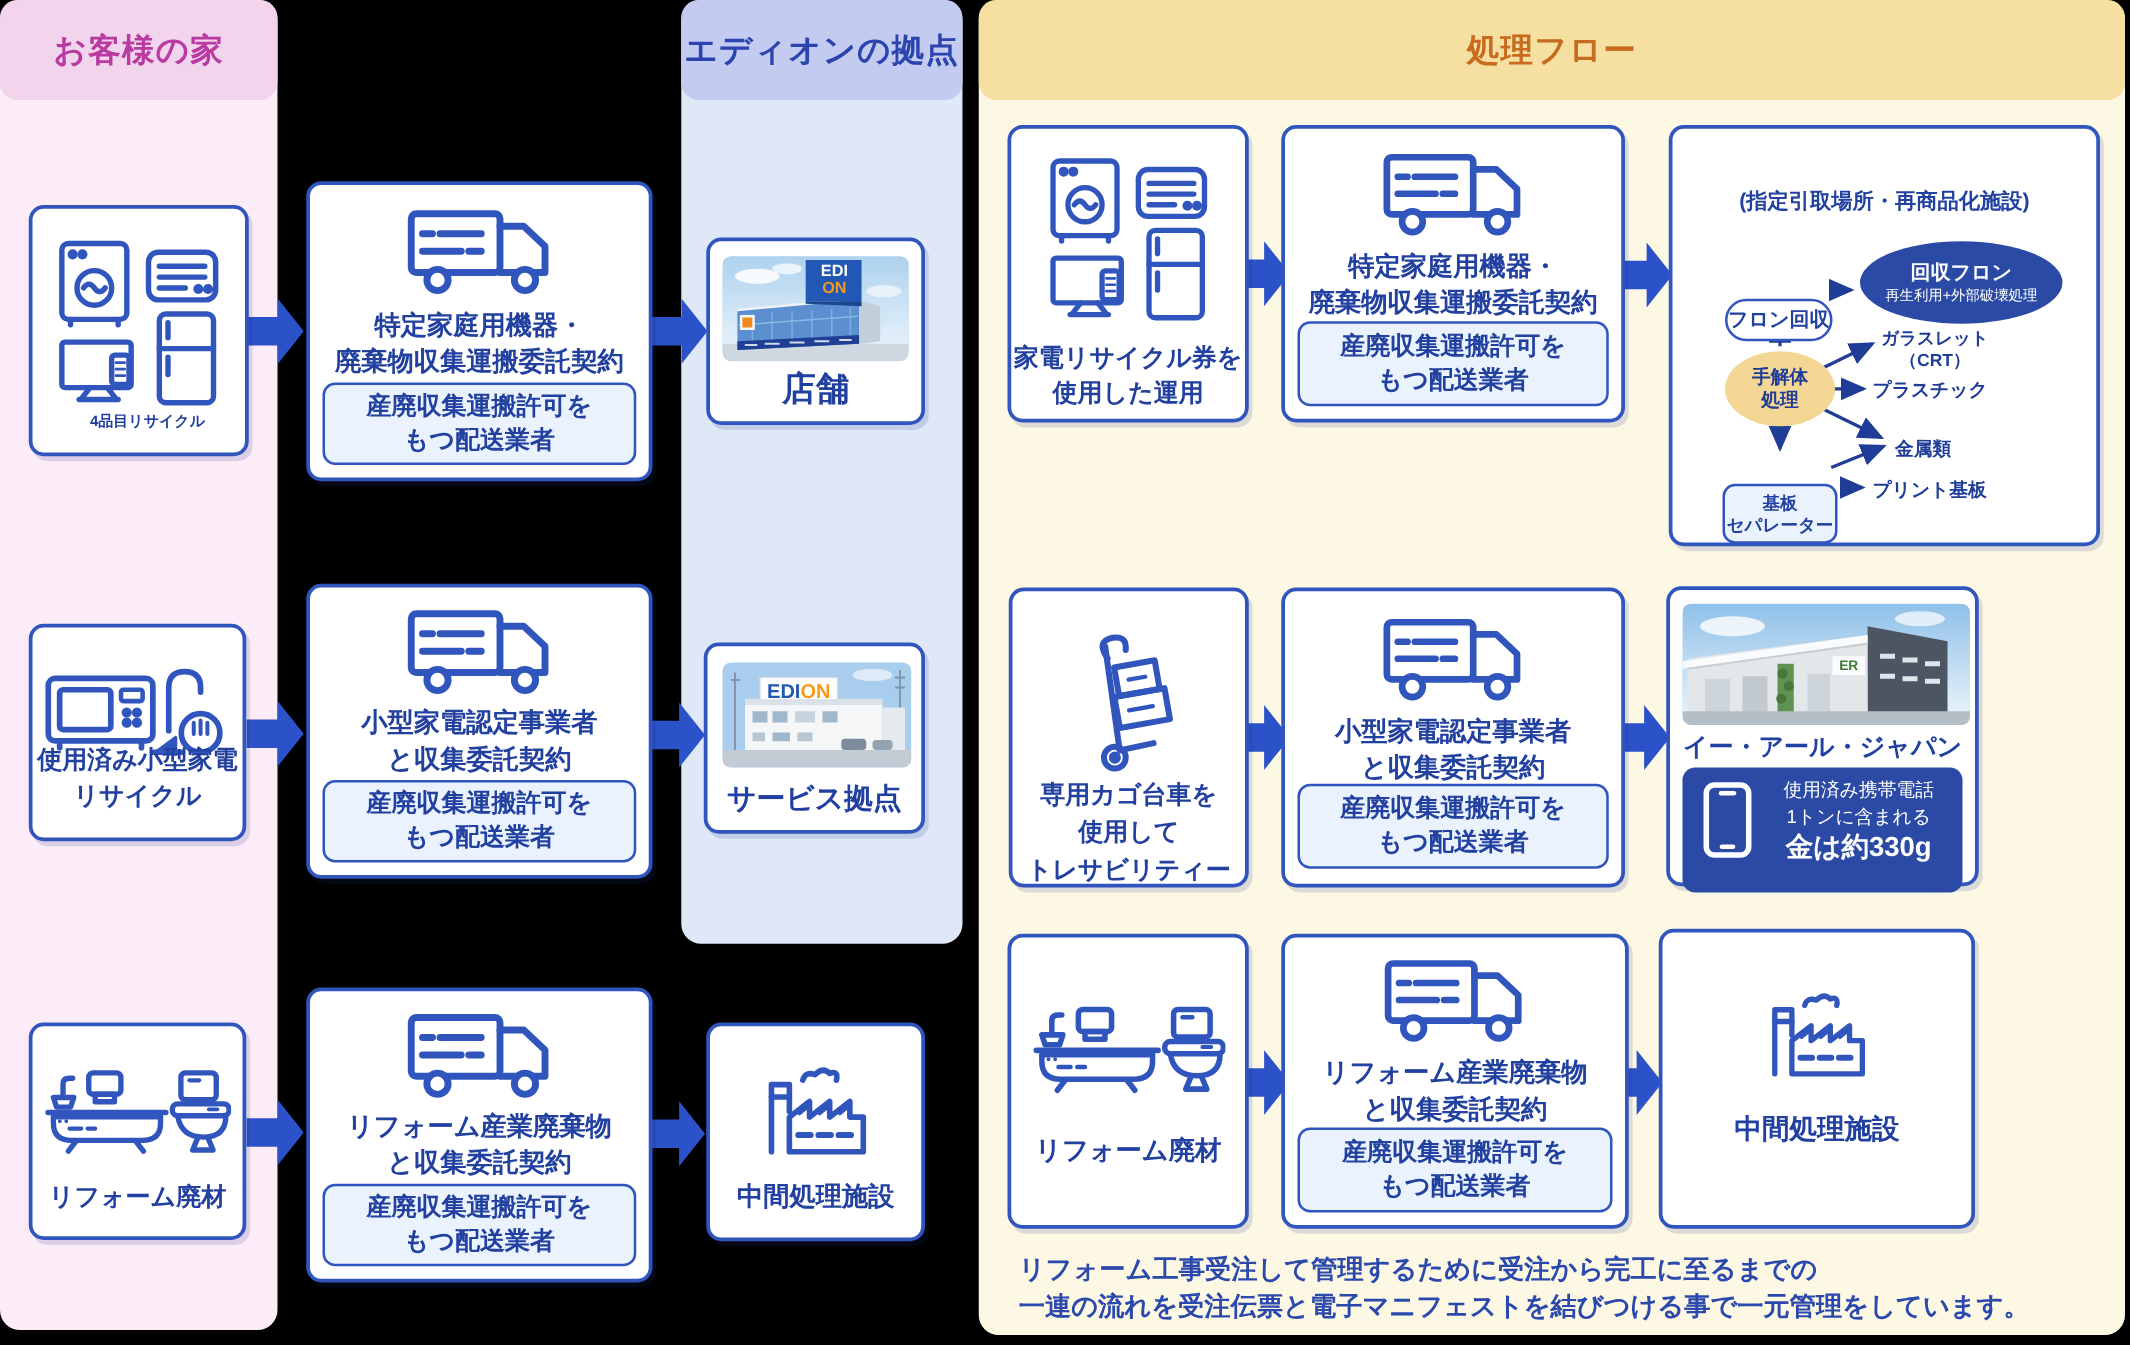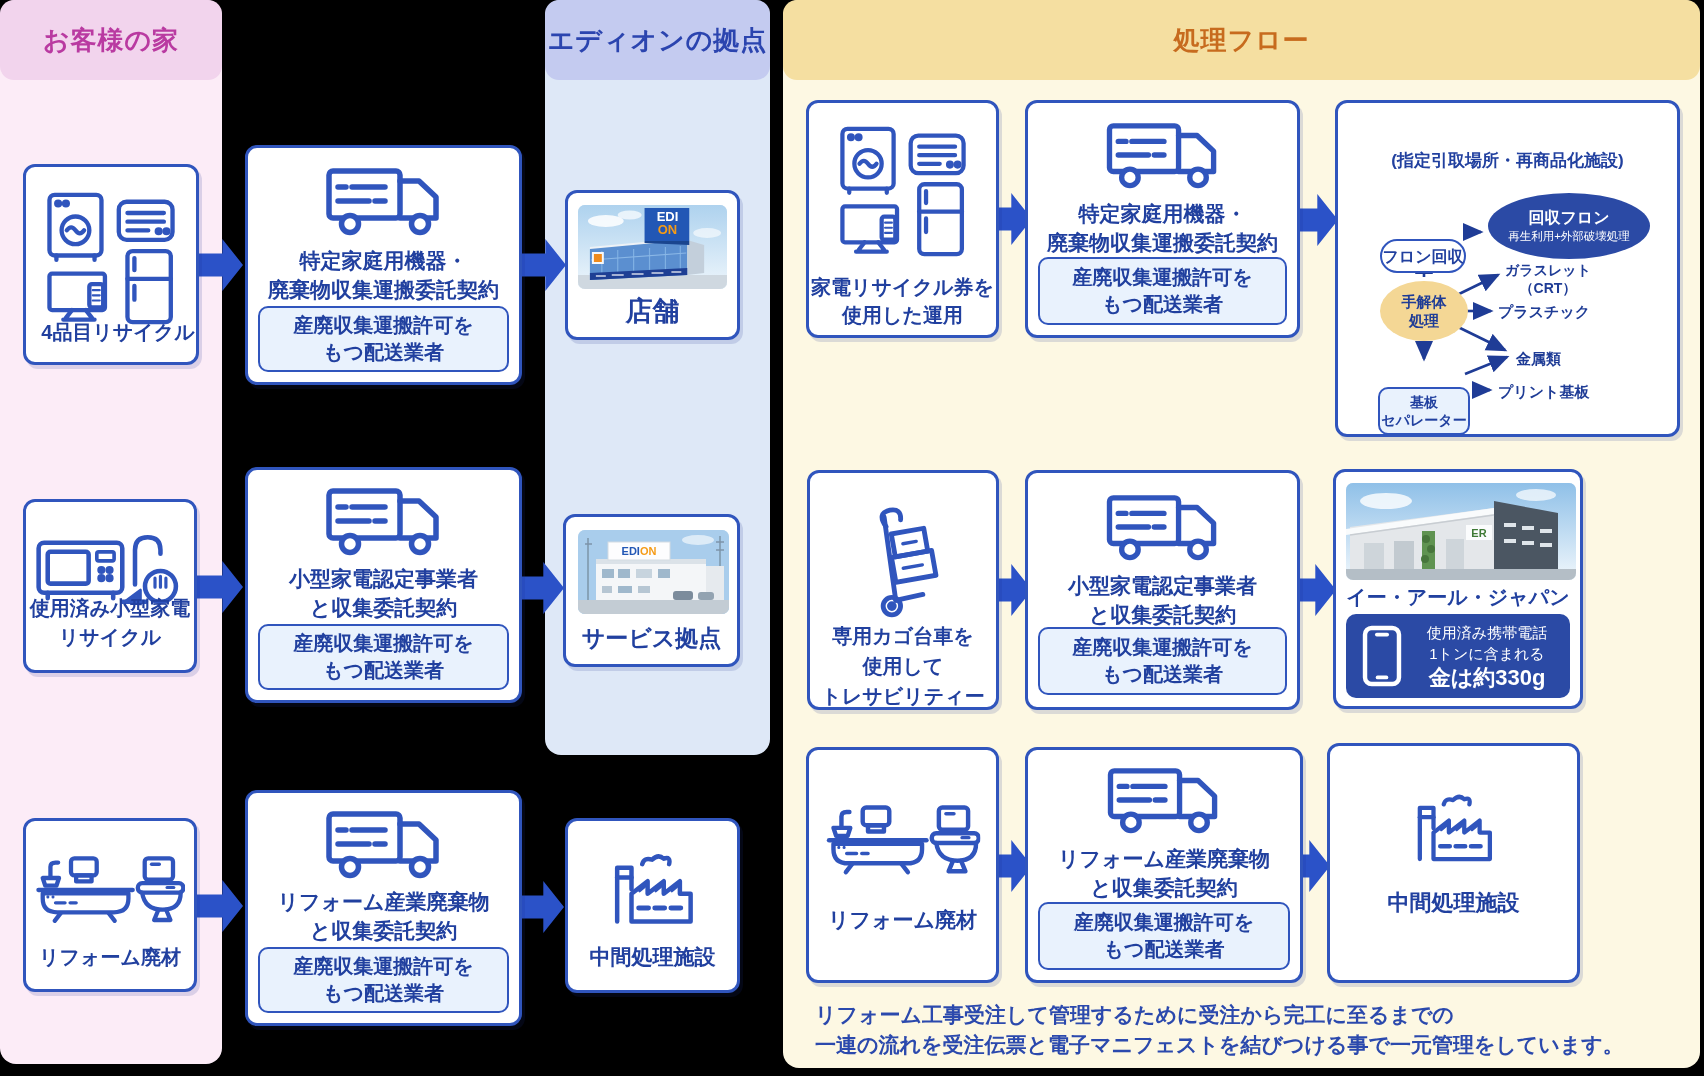--- a/index.html
+++ b/index.html
@@ -123,21 +123,21 @@
   <div class="arrow" style="left:1292px;top:194px;"></div>
   <div class="arrow" style="left:986px;top:564px;"></div>
   <div class="arrow" style="left:1290px;top:564px;"></div>
   <div class="arrow" style="left:986px;top:840px;"></div>
   <div class="arrow" style="left:1284px;top:840px;"></div>
 
   <div class="box" style="left:23px;top:164px;width:176px;height:201px;">
     <svg class="icon" style="top:20px;" width="130" height="143">
         <use href="#sym-appliances"></use>
       </svg>
-    <div class="t" style="bottom:16px;font-size:20px;padding-left:14px;">4品目リサイクル</div>
+    <div class="t" style="bottom:16px;font-size:12px;padding-left:14px;">4品目リサイクル</div>
   </div>
 
   <div class="box" style="left:23px;top:499px;width:174px;height:174px;">
     <svg class="icon" style="top:26px;" width="150" height="84" viewBox="0 0 165 92">
       <g fill="none" stroke="#3055bd" stroke-width="5" stroke-linecap="round" stroke-linejoin="round">
         <rect x="4" y="16" width="92" height="55" rx="6"></rect>
         <rect x="14" y="26" width="45" height="35" rx="3"></rect>
         <rect x="68" y="26" width="19" height="10" rx="2" stroke-width="4"></rect>
         <circle cx="73" cy="46" r="2" fill="#3055bd"></circle>
           <circle cx="82" cy="46" r="2" fill="#3055bd"></circle>
@@ -254,21 +254,21 @@
         <rect x="58" y="39" width="16" height="9" fill="#c7d4de"></rect>
           <rect x="80" y="39" width="12" height="9" fill="#9fb8cc"></rect>
         <rect x="24" y="56" width="10" height="7" fill="#b6c6d3"></rect>
           <rect x="40" y="56" width="14" height="7" fill="#9fb8cc"></rect>
         <rect x="60" y="56" width="12" height="7" fill="#b6c6d3"></rect>
         <rect x="128" y="36" width="18" height="34" fill="#e6eaee"></rect>
         <rect x="0" y="70" width="151" height="14" fill="#c3ccd4"></rect>
         <rect x="95" y="61" width="20" height="9" rx="3" fill="#7c8c9c"></rect>
         <rect x="120" y="62" width="16" height="8" rx="3" fill="#93a3b1"></rect>
       </svg>
-      <div class="signoverlay" style="left:30px;top:15px;width:62px;font-size:11px;color:#2257b5;">
+      <div class="signoverlay" style="left:30px;top:15px;width:62px;font-size:16px;color:#2257b5;">
         <span>EDI</span><span style="color:#f59b17;">ON</span>
       </div>
     </div>
     <div class="t" style="bottom:10px;font-size:23px;">サービス拠点</div>
   </div>
 
   <div class="box" style="left:565px;top:818px;width:175px;height:175px;">
     <svg class="icon" style="top:32px;" width="86" height="76">
         <use href="#sym-factory"></use>
       </svg>
@@ -405,21 +405,21 @@
         <rect x="76" y="48" width="13" height="40" fill="#5f9351"></rect>
         <circle cx="80" cy="56" r="4" fill="#47763c"></circle>
           <circle cx="85" cy="66" r="4" fill="#47763c"></circle>
           <circle cx="79" cy="76" r="4" fill="#47763c"></circle>
         <rect x="120" y="42" width="26" height="15" fill="#fbfcfd"></rect>
         <rect x="0" y="86" width="230" height="11" fill="#b4bec6"></rect>
       </svg>
       <div class="signoverlay" style="left:120px;top:44px;width:26px;font-size:11px;color:#3f7a36;">ER</div>
     </div>
     <div class="t" style="top:112px;font-size:20px;">イー・アール・ジャパン</div>
-    <div class="infobox" style="left:10px;right:10px;top:142px;height:84px;">
+    <div class="infobox" style="left:10px;right:10px;top:142px;height:100px;">
       <svg style="position:absolute;left:16px;top:11px;" width="40" height="62" viewBox="0 0 54 84">
         <rect x="4" y="4" width="46" height="76" rx="9" fill="none" stroke="#fff" stroke-width="6"></rect>
         <path d="M20 13 h14" stroke="#fff" stroke-width="5" stroke-linecap="round"></path>
         <path d="M21 71 h12" stroke="#fff" stroke-width="5" stroke-linecap="round"></path>
       </svg>
       <div style="position:absolute;left:62px;right:4px;top:8px;text-align:center;">
         <span class="ln" style="font-size:15px;line-height:21px;">使用済み携帯電話</span>
         <span class="ln" style="font-size:15px;line-height:21px;">1トンに含まれる</span>
         <span class="ln" style="font-size:22px;line-height:28px;font-weight:bold;">金は約330g</span>
       </div>

